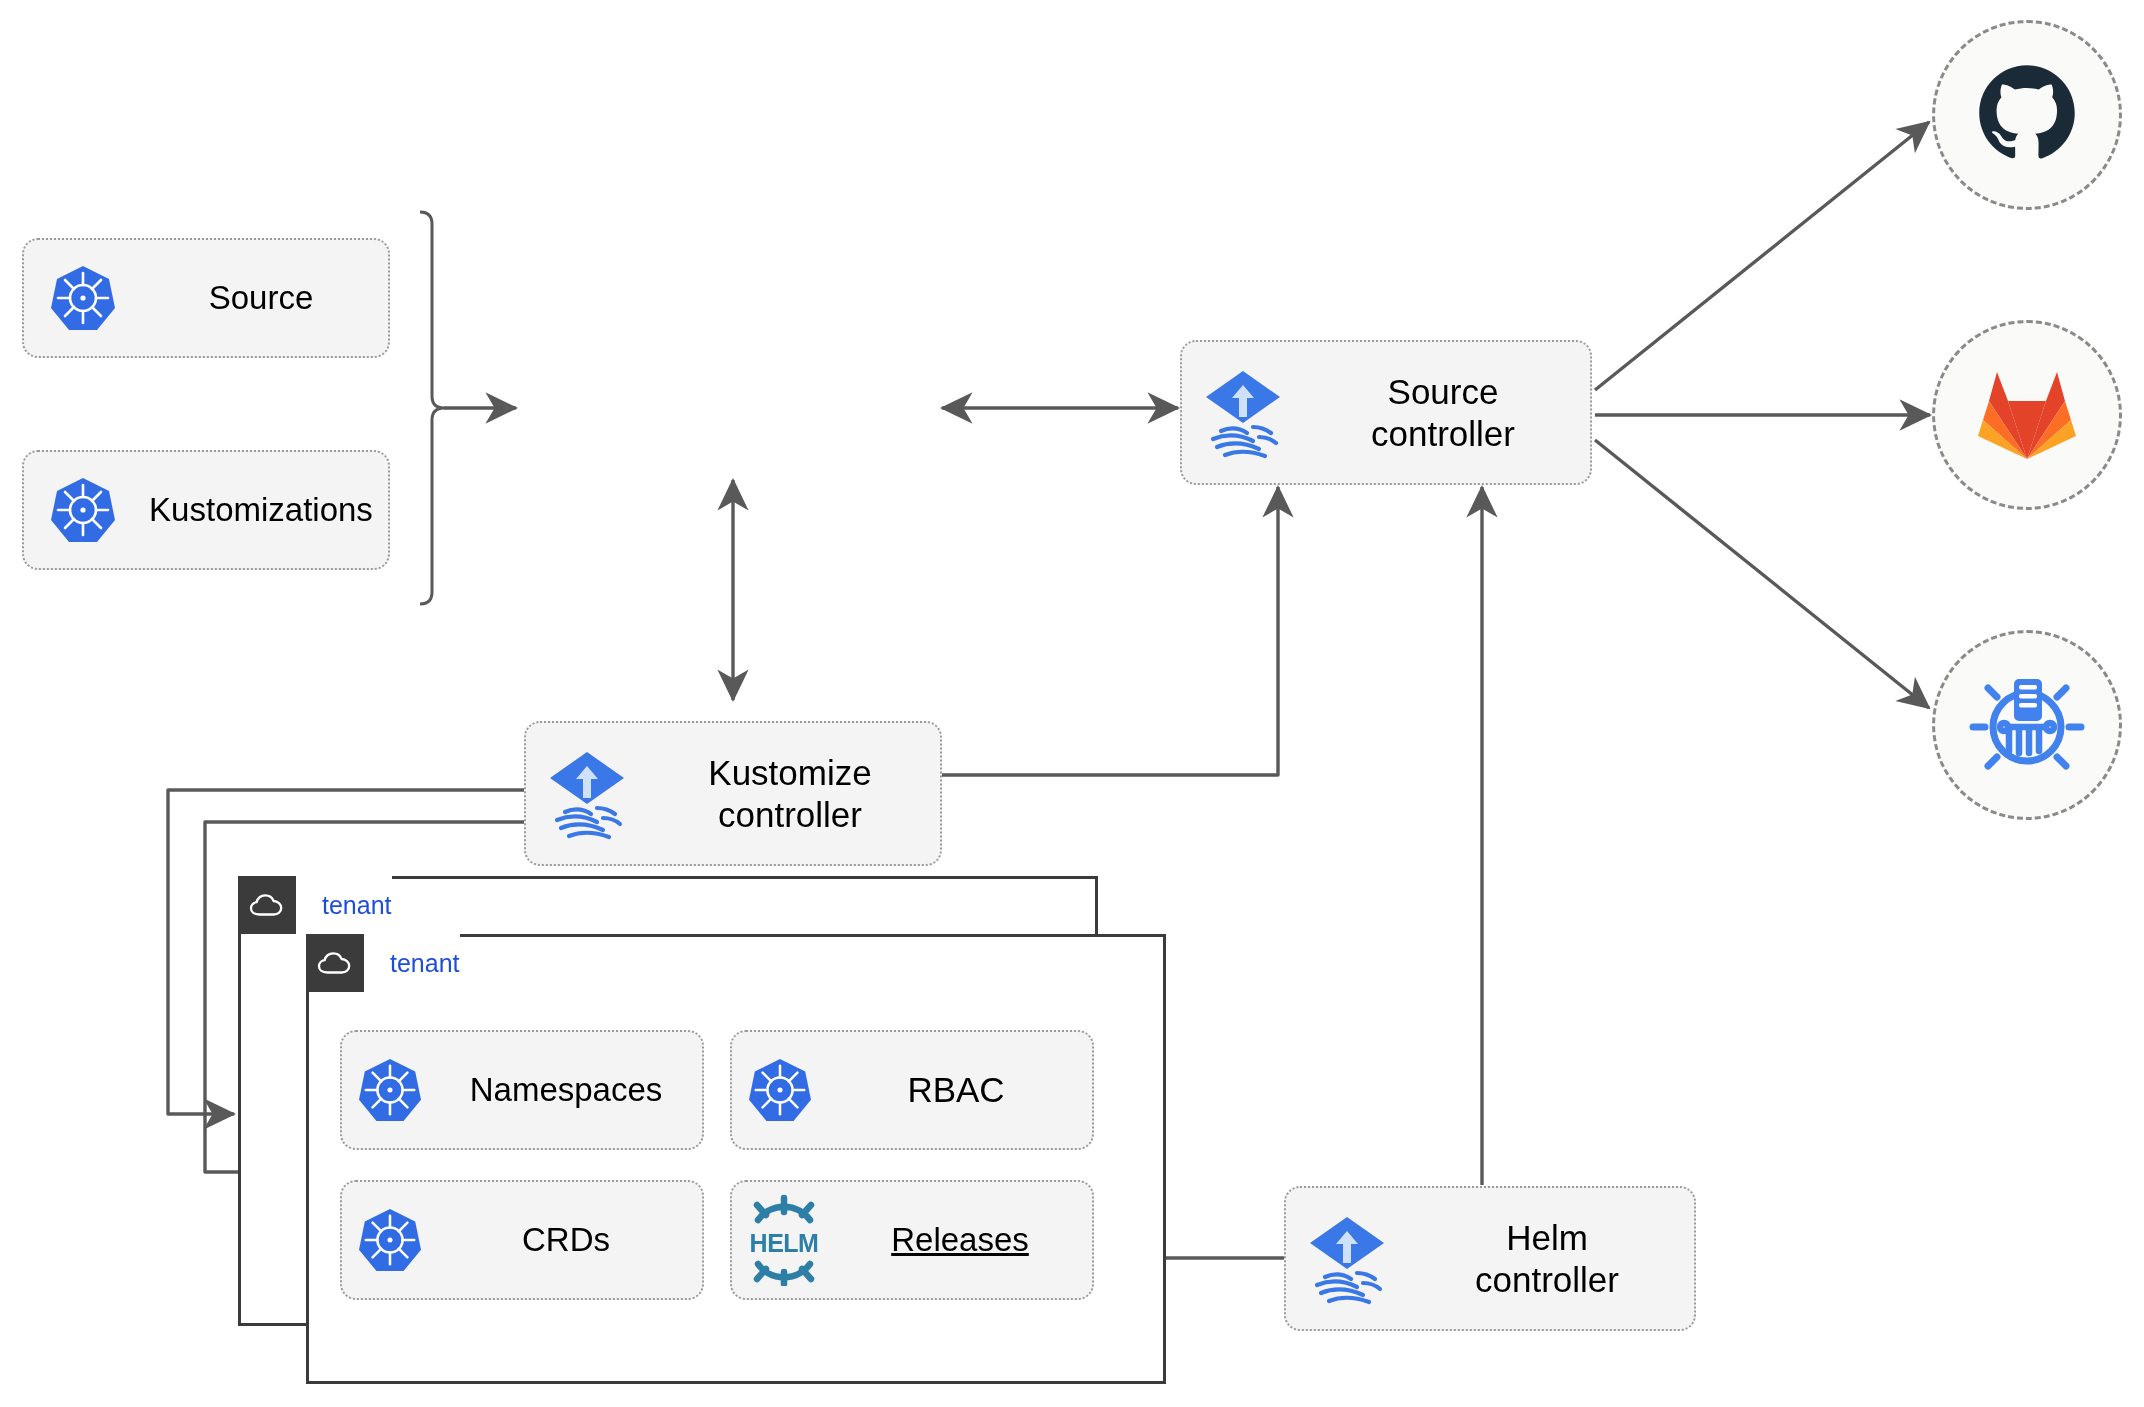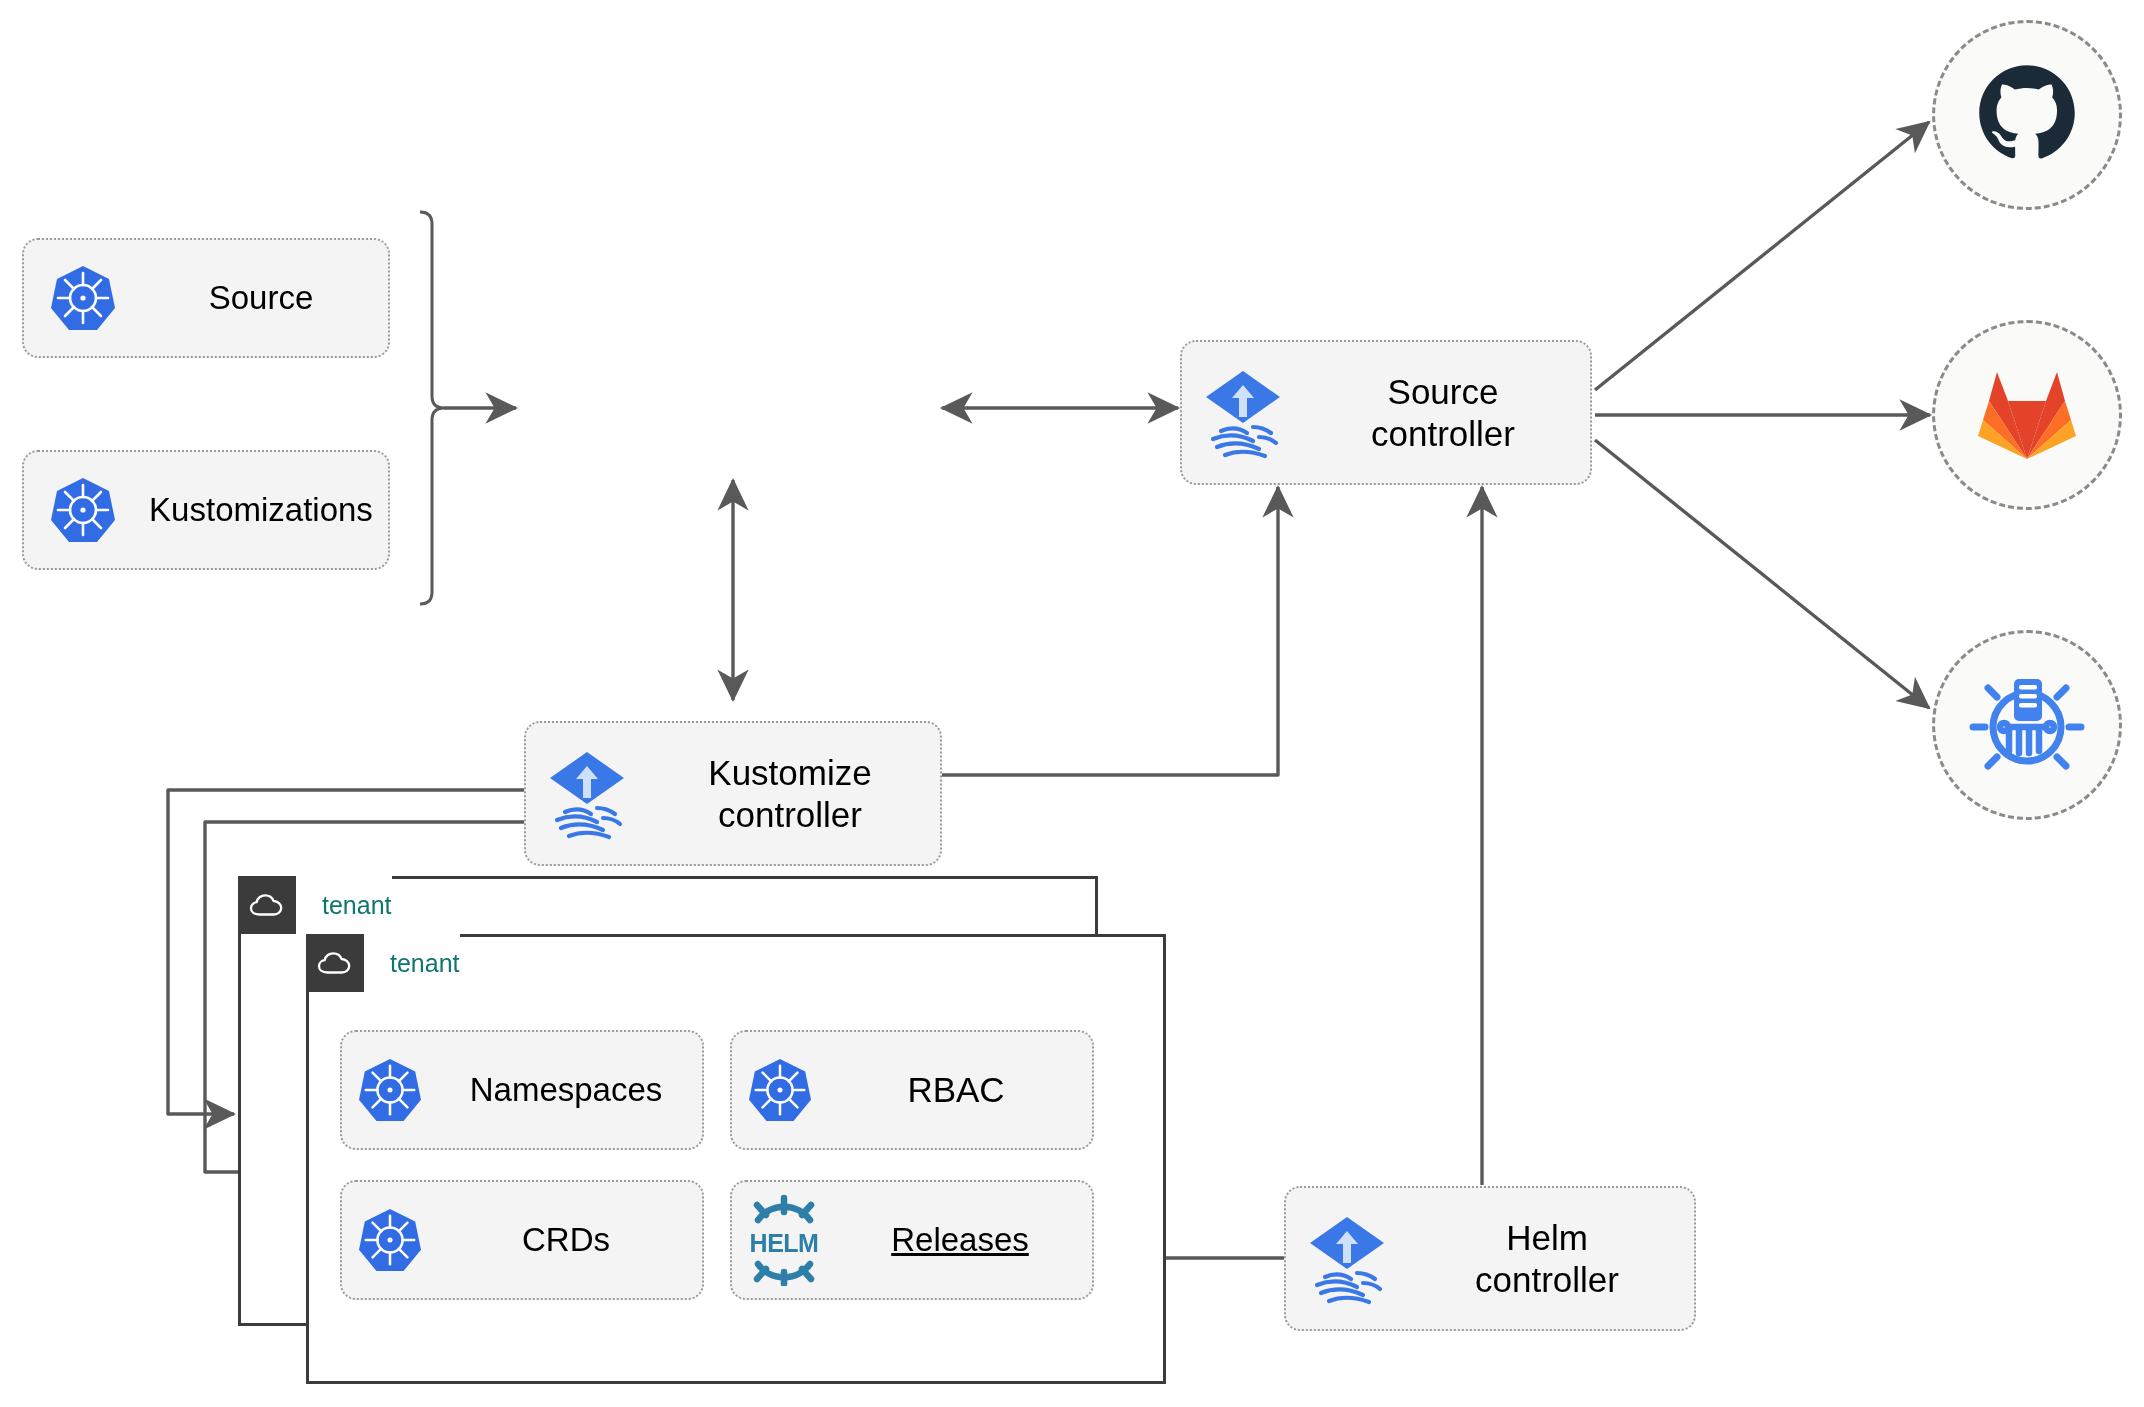--- a/index.html
+++ b/index.html
@@ -59,21 +59,21 @@
     display:flex;align-items:center;
     background:#ffffff;
   }
   .tenant .tabicon{
     width:58px;height:58px;
     background:#3b3b3b;
     display:flex;align-items:center;justify-content:center;
   }
   .tenant .tabname{
     font-size:25px;
-    color:#0f766e;
+    color:#1d4ed8;
     padding-left:26px;
     white-space:nowrap;
   }
   
   .circlenode{
     position:absolute;
     box-sizing:border-box;
     border:3px dashed #8a8a8a;
     border-radius:50%;
     background:#fafaf8;

